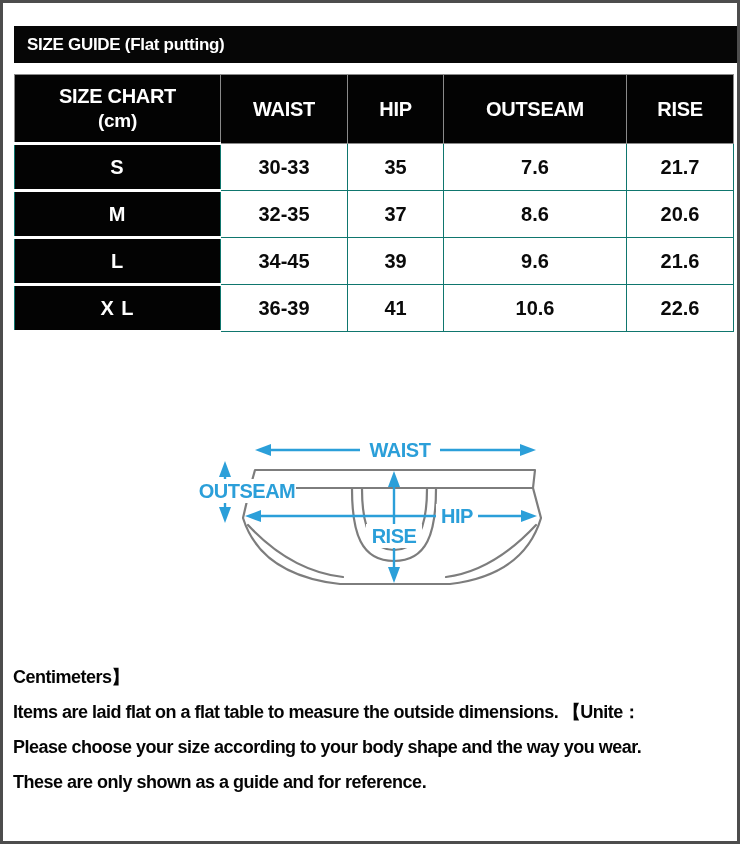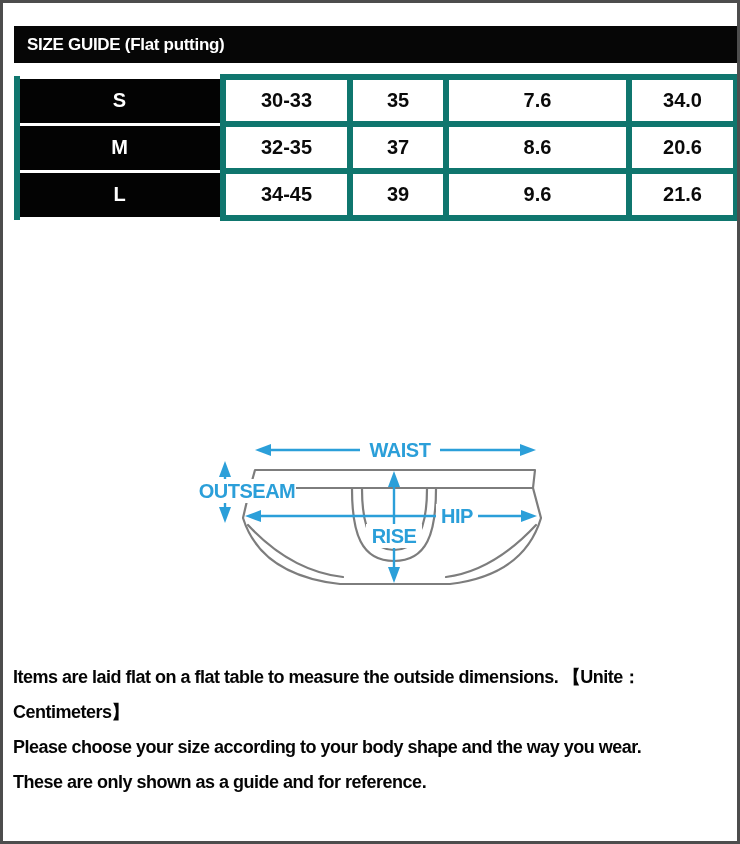--- a/index.html
+++ b/index.html
@@ -12,21 +12,21 @@
   .titlebar {
     position:absolute; left:11px; top:23px; width:735px; height:37px;
     background:#060606; color:#fff; display:flex; align-items:center;
     padding-left:13px; font-size:17px; font-weight:bold; letter-spacing:-0.3px;
   }
   table.size-table {
     position:absolute; left:11px; top:71px; width:719px;
     border-collapse:collapse; table-layout:fixed;
     font-weight:bold; font-size:20px; text-align:center; color:#0a0a0a;
   }
-  td { border:6px solid #0f766e; background:#fff; overflow:hidden; }
+  td { border:1px solid #0f766e; background:#fff; overflow:hidden; }
   td.hd {
     background:#030303; color:#fff; border:1px solid #8a8a8a;
     letter-spacing:-0.3px;
   }
   tr.headrow { height:69px; }
   tr.datarow { height:47px; }
   td.size {
     background:#030303; color:#fff;
     border-top:3px solid #fff; border-bottom:3px solid #fff;
     letter-spacing:1px;
@@ -58,40 +58,57 @@
 
   <table class="size-table">
     <colgroup>
       <col style="width:206px">
         <col style="width:127px">
         <col style="width:96px">
       <col style="width:183px">
         <col style="width:107px">
     </colgroup>
     <tbody>
+      <tr class="headrow">
+        <td class="hd">
+          <div>SIZE CHART</div>
+          <div class="sub">(cm)</div>
+        </td>
+        <td class="hd">WAIST</td>
+        <td class="hd">HIP</td>
+        <td class="hd">OUTSEAM</td>
+        <td class="hd">RISE</td>
+      </tr>
       <tr class="datarow">
         <td class="size">S</td>
         <td>30-33</td>
         <td>35</td>
         <td>7.6</td>
-        <td>34.0</td>
+        <td>21.7</td>
       </tr>
       <tr class="datarow">
         <td class="size">M</td>
         <td>32-35</td>
         <td>37</td>
         <td>8.6</td>
         <td>20.6</td>
       </tr>
       <tr class="datarow">
         <td class="size">L</td>
         <td>34-45</td>
         <td>39</td>
         <td>9.6</td>
         <td>21.6</td>
+      </tr>
+      <tr class="datarow">
+        <td class="size">X L</td>
+        <td>36-39</td>
+        <td>41</td>
+        <td>10.6</td>
+        <td>22.6</td>
       </tr>
     </tbody>
   </table>
 
   <svg class="diagram" width="740" height="240" viewBox="0 0 740 240">
 
     <path class="garment" d="M 252,67 L 532,67 L 530,85 L 538,115 Q 521,172 447,181 L 337,181 Q 258,172 240,115 L 247,85 Z"></path>
     <path class="garment" d="M 247,85 L 530,85"></path>
     <path class="garment" d="M 349,86 C 349,130 358,158 391,158 C 424,158 433,130 433,86"></path>
     <path class="garment" d="M 359,86 C 359,124 368,147 391,147 C 414,147 424,124 424,86"></path>
@@ -125,19 +142,19 @@
     <g>
       <line class="meas" x1="391" y1="80" x2="391" y2="168"></line>
       <polygon class="head" points="391,68 385,84 397,84"></polygon>
       <polygon class="head" points="391,180 385,164 397,164"></polygon>
     </g>
     <rect class="lblbg" x="363" y="121" width="56" height="24"></rect>
     <text class="lbl" x="391" y="140">RISE</text>
   </svg>
 
   <div class="notes">
+    <div class="nline">Centimeters】</div>
     <div class="nline">Items are laid flat on a flat table to measure the outside dimensions. 【Unite：</div>
-    <div class="nline">Centimeters】</div>
     <div class="nline">Please choose your size according to your body shape and the way you wear.</div>
     <div class="nline">These are only shown as a guide and for reference.</div>
   </div>
 
 </div>
 
 </body></html>

